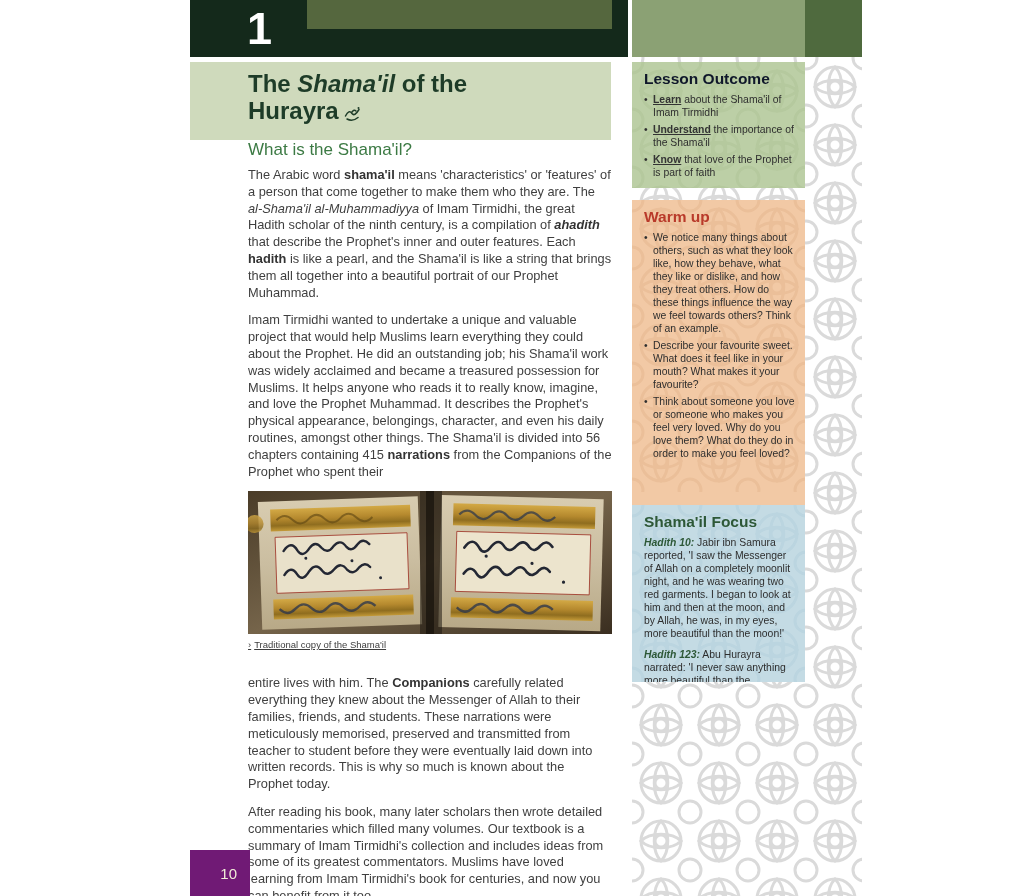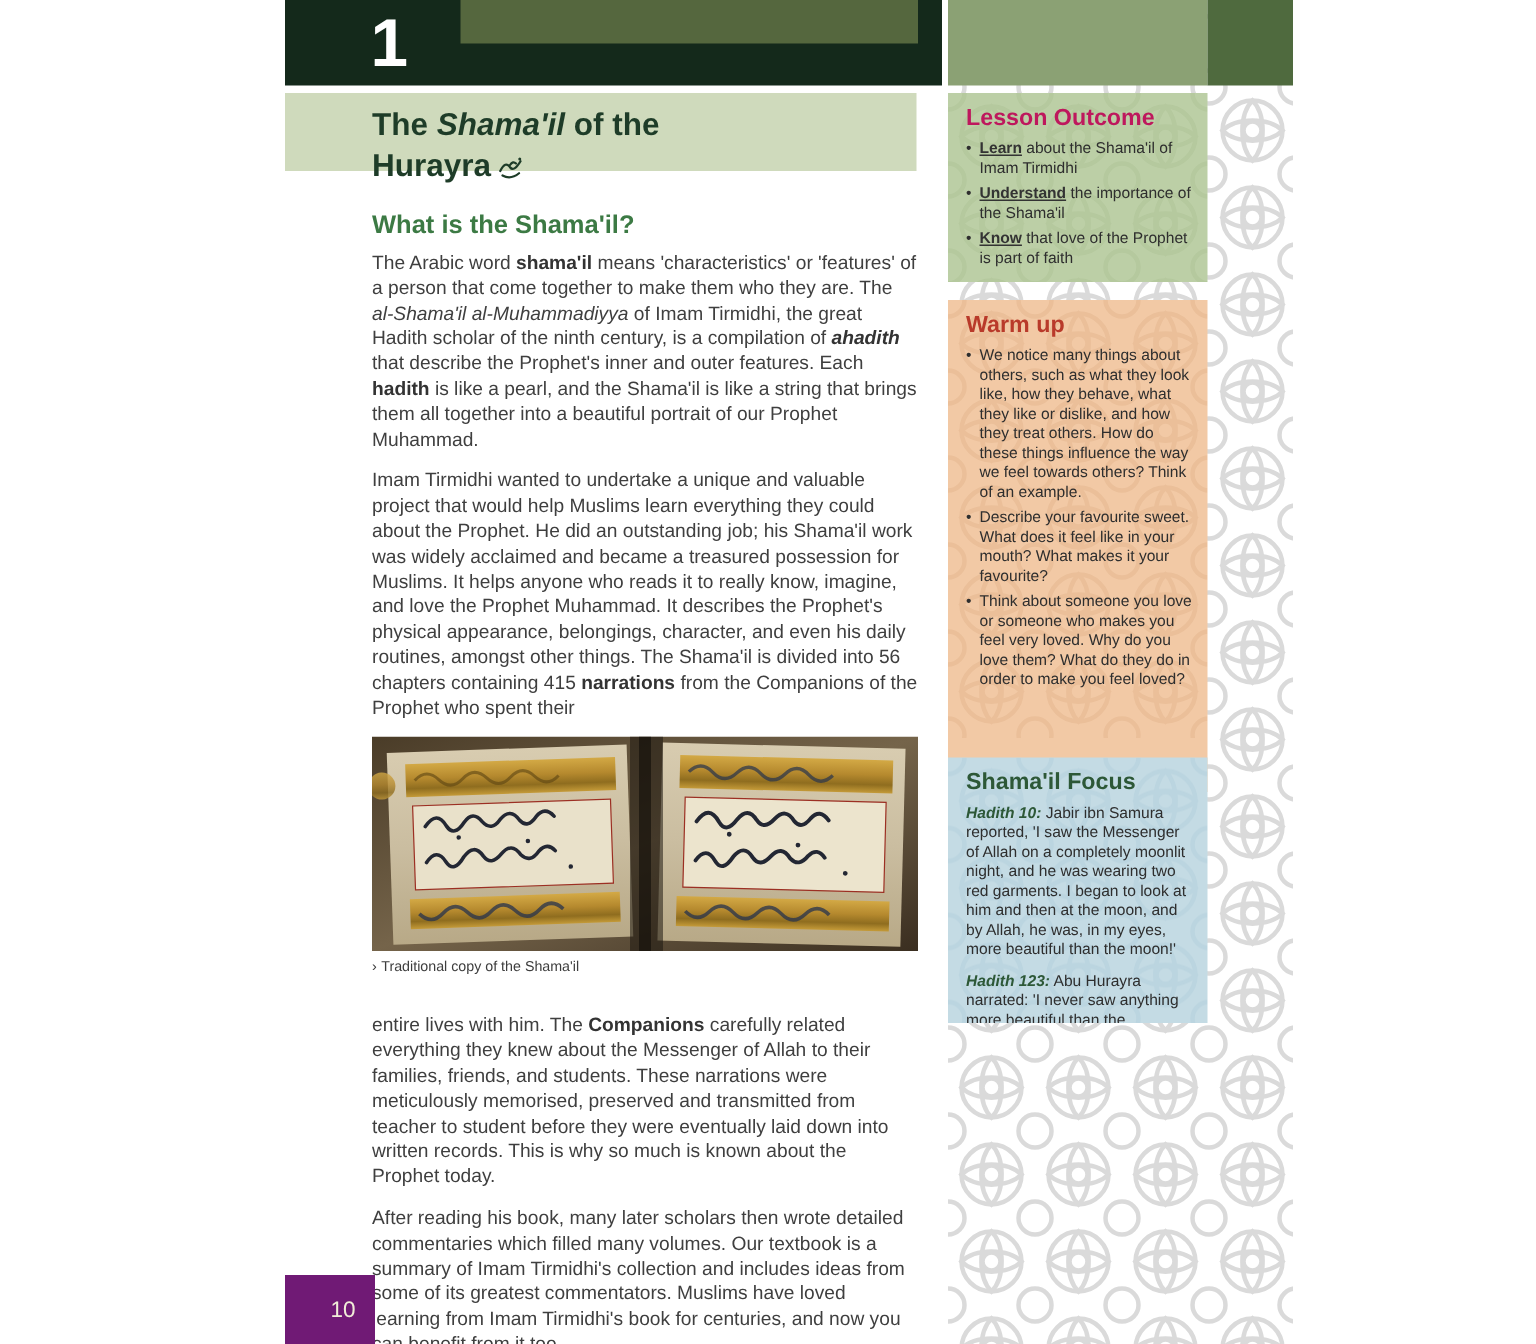--- a/index.html
+++ b/index.html
@@ -7,46 +7,46 @@
     width:1024px;height:896px;position:relative;background:#ffffff;
     font-family:"Liberation Sans","DejaVu Sans",sans-serif;
     -webkit-font-smoothing:antialiased;overflow:hidden;
   }
   .abs{position:absolute;}
   
   .dark-band{left:190px;top:0;width:438px;height:57px;background:#14291b;}
   .olive-strip{left:307px;top:0;width:305px;height:29px;background:#55673e;}
   .chapter-num{left:190px;top:0;width:117px;height:57px;display:flex;align-items:center;justify-content:center;
     padding-left:22px;box-sizing:border-box;color:#ffffff;font-size:45px;font-weight:bold;z-index:3;}
-  .title-banner{left:190px;top:62px;width:421px;height:52px;background:#cfdabc;box-sizing:border-box;
-    padding:8px 0 0 58px;color:#1e3c28;font-size:21px;font-weight:800;line-height:27px;}
+  .title-banner{left:190px;top:62px;width:421px;height:78px;background:#cfdabc;box-sizing:border-box;
+    padding:8px 0 0 58px;color:#1e3c28;font-size:24px;font-weight:800;line-height:27px;}
   .title-banner .i{font-style:italic;}
   .pbuh{display:inline-block;vertical-align:-3px;margin-left:4px;}
   
   .main-col{left:248px;top:140px;width:364px;color:#3f3f3f;font-size:12.8px;line-height:16.8px;}
-  .main-col h2{margin:0 0 7px 0;font-size:17px;line-height:20px;color:#3c7a44;font-weight:700;}
+  .main-col h2{margin:0 0 7px 0;font-size:17px;line-height:20px;color:#3c7a44;font-weight:400;}
   .main-col p{margin:0 0 11px 0;}
   .seg.b,.b{font-weight:bold;color:#333;}
   .seg.i,.i{font-style:italic;}
   .seg.u,.u{text-decoration:underline;}
   .seg.g{color:#2d5837;}
   
   .photo{margin:3px 0 0 0;width:364px;height:143px;display:block;}
-  .caption{font-size:9.5px;color:#3d3d3d;margin:5px 0 24px 0;line-height:12px;}
+  .caption{font-size:9.5px;color:#3d3d3d;margin:5px 0 24px 0;line-height:12px;text-decoration:underline;}
   .caption .mark{margin-right:3px;}
   
   .pattern-strip{left:632px;top:0;width:230px;height:896px;background:#ffffff;z-index:0;}
   .sage-block{left:632px;top:0;width:173px;height:57px;background:#8ba174;z-index:2;}
   .corner-block{left:805px;top:0;width:57px;height:57px;background:#4f6a3e;z-index:2;}
   .side-box{left:632px;width:173px;box-sizing:border-box;z-index:2;overflow:hidden;}
   .side-box .pat{position:absolute;left:0;top:0;width:100%;height:100%;}
   .side-box .content{position:relative;padding:7px 9px 6px 12px;}
   .side-box h3{margin:0 0 5px 0;font-size:15.5px;line-height:19px;font-weight:800;}
   .box-lesson{top:62px;height:126px;background:#bccfa6;}
-  .box-lesson h3{color:#be185d;}
+  .box-lesson h3{color:#0f172a;}
   .box-warm{top:200px;height:328px;background:#f2c9a5;}
   .box-warm h3{color:#b93a2a;}
   .box-focus{top:505px;height:177px;background:#c4dbe4;}
   .box-focus h3{color:#2d5837;}
   .side-box,.side-box .content{font-size:10.4px;line-height:13px;color:#2e2e2e;}
   .li-row{display:flex;margin-bottom:4px;}
   .li-row .dot{width:9px;flex:0 0 9px;}
   .entry-row{margin-bottom:8px;}
   
   .page-num{left:190px;top:850px;width:60px;height:46px;background:#701a75;display:flex;align-items:center;

